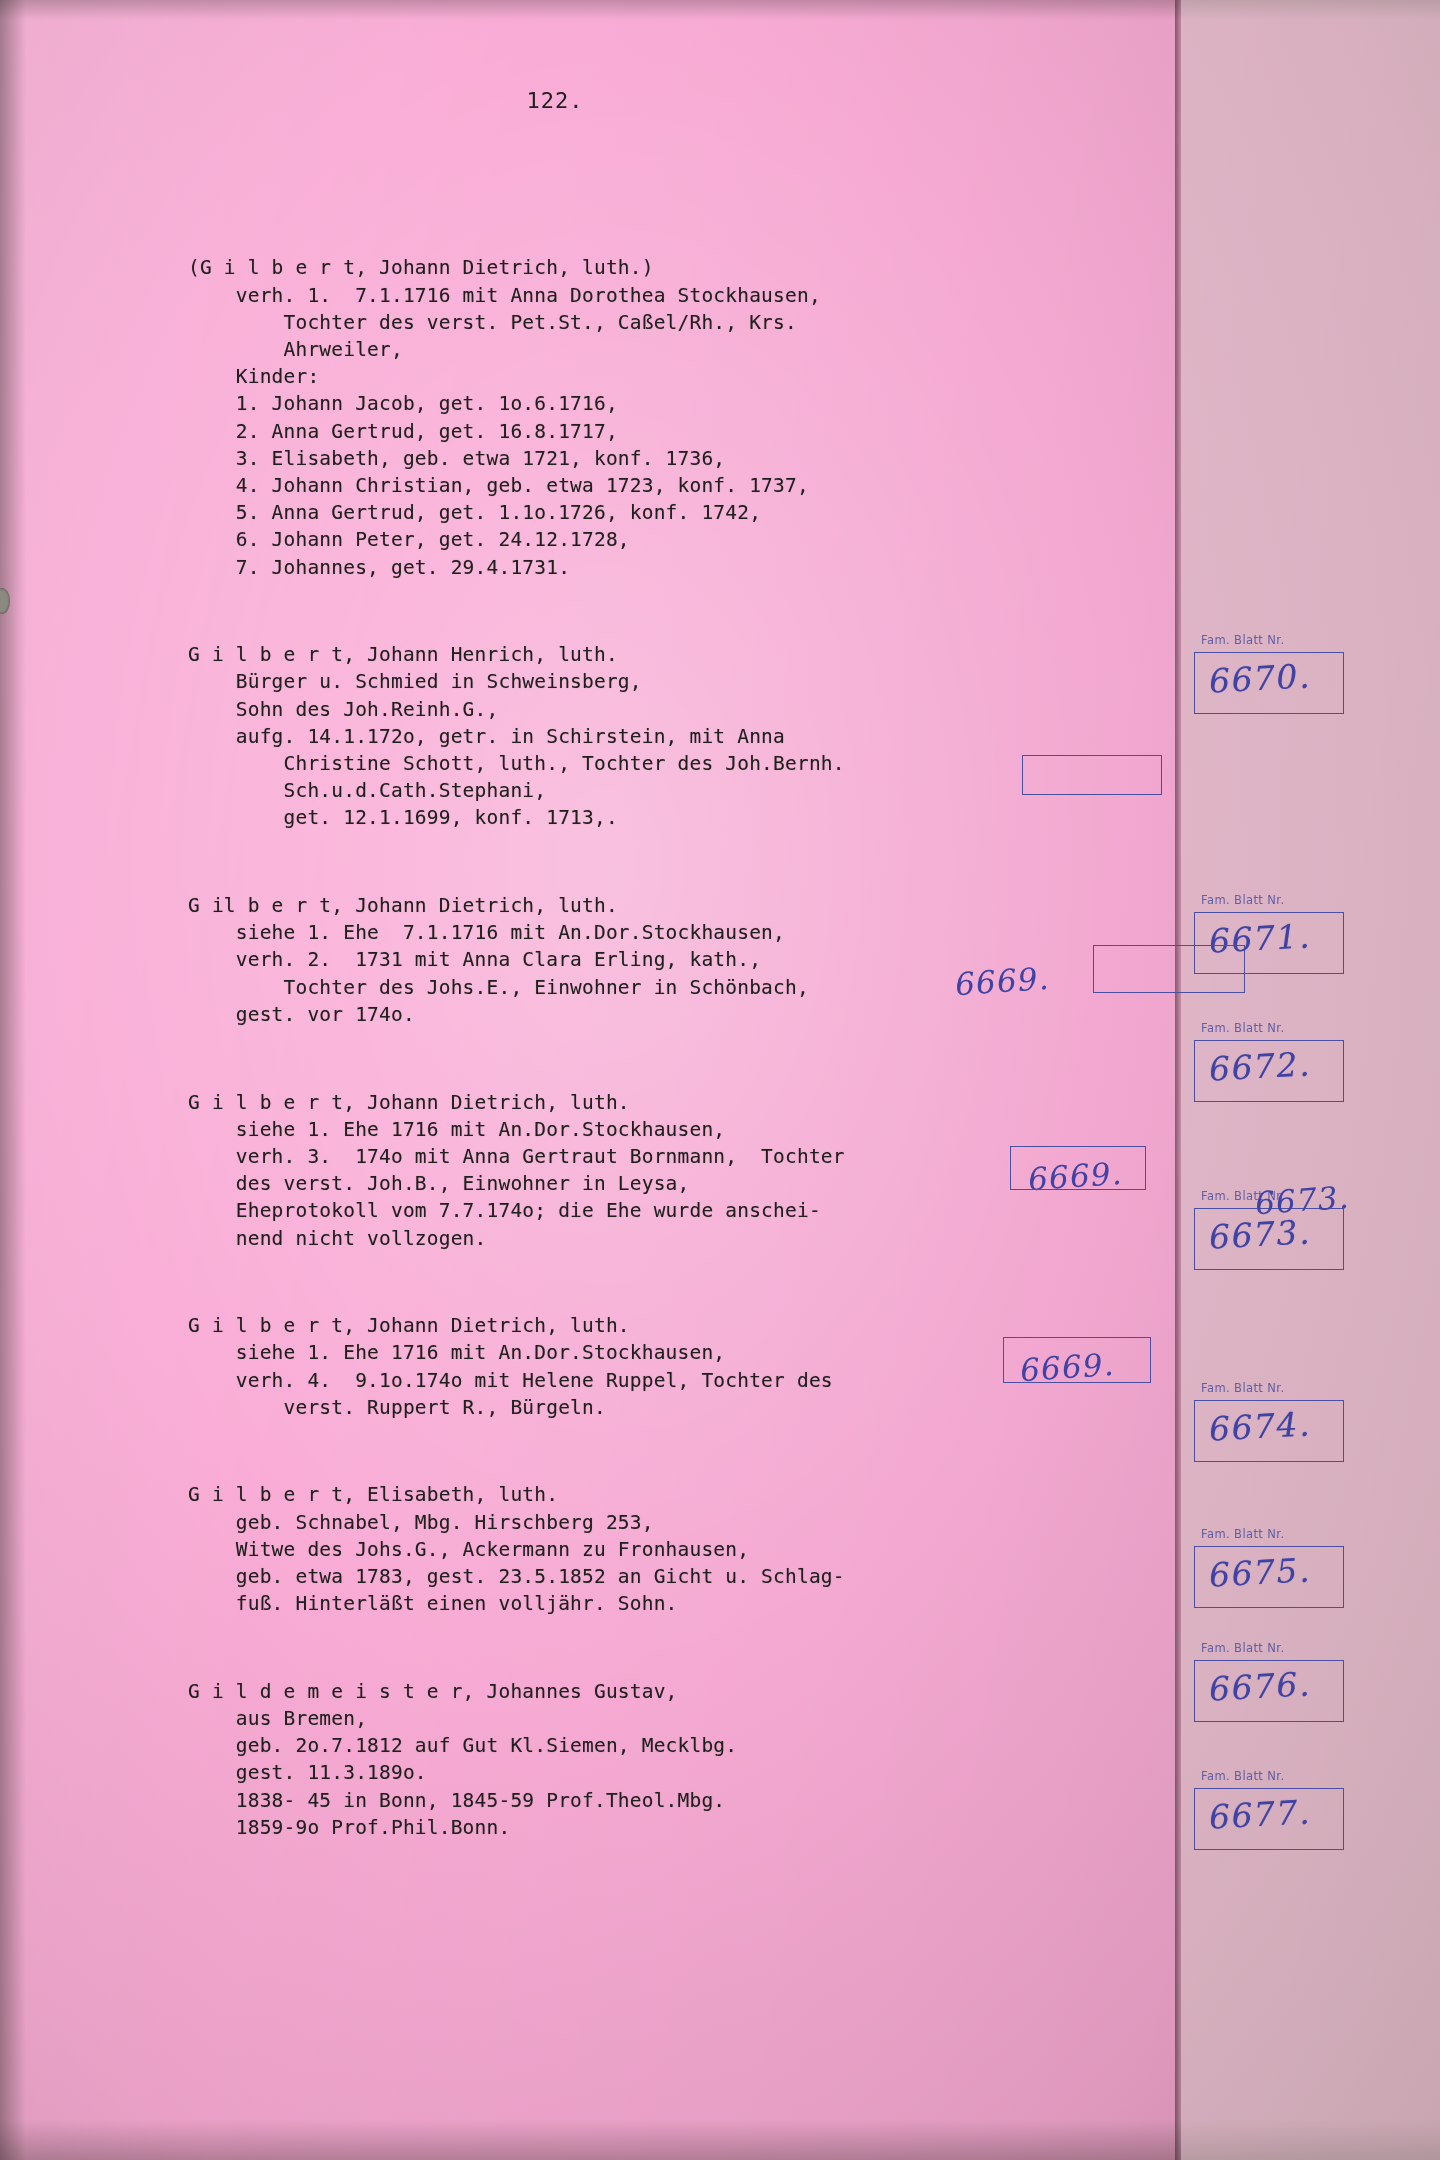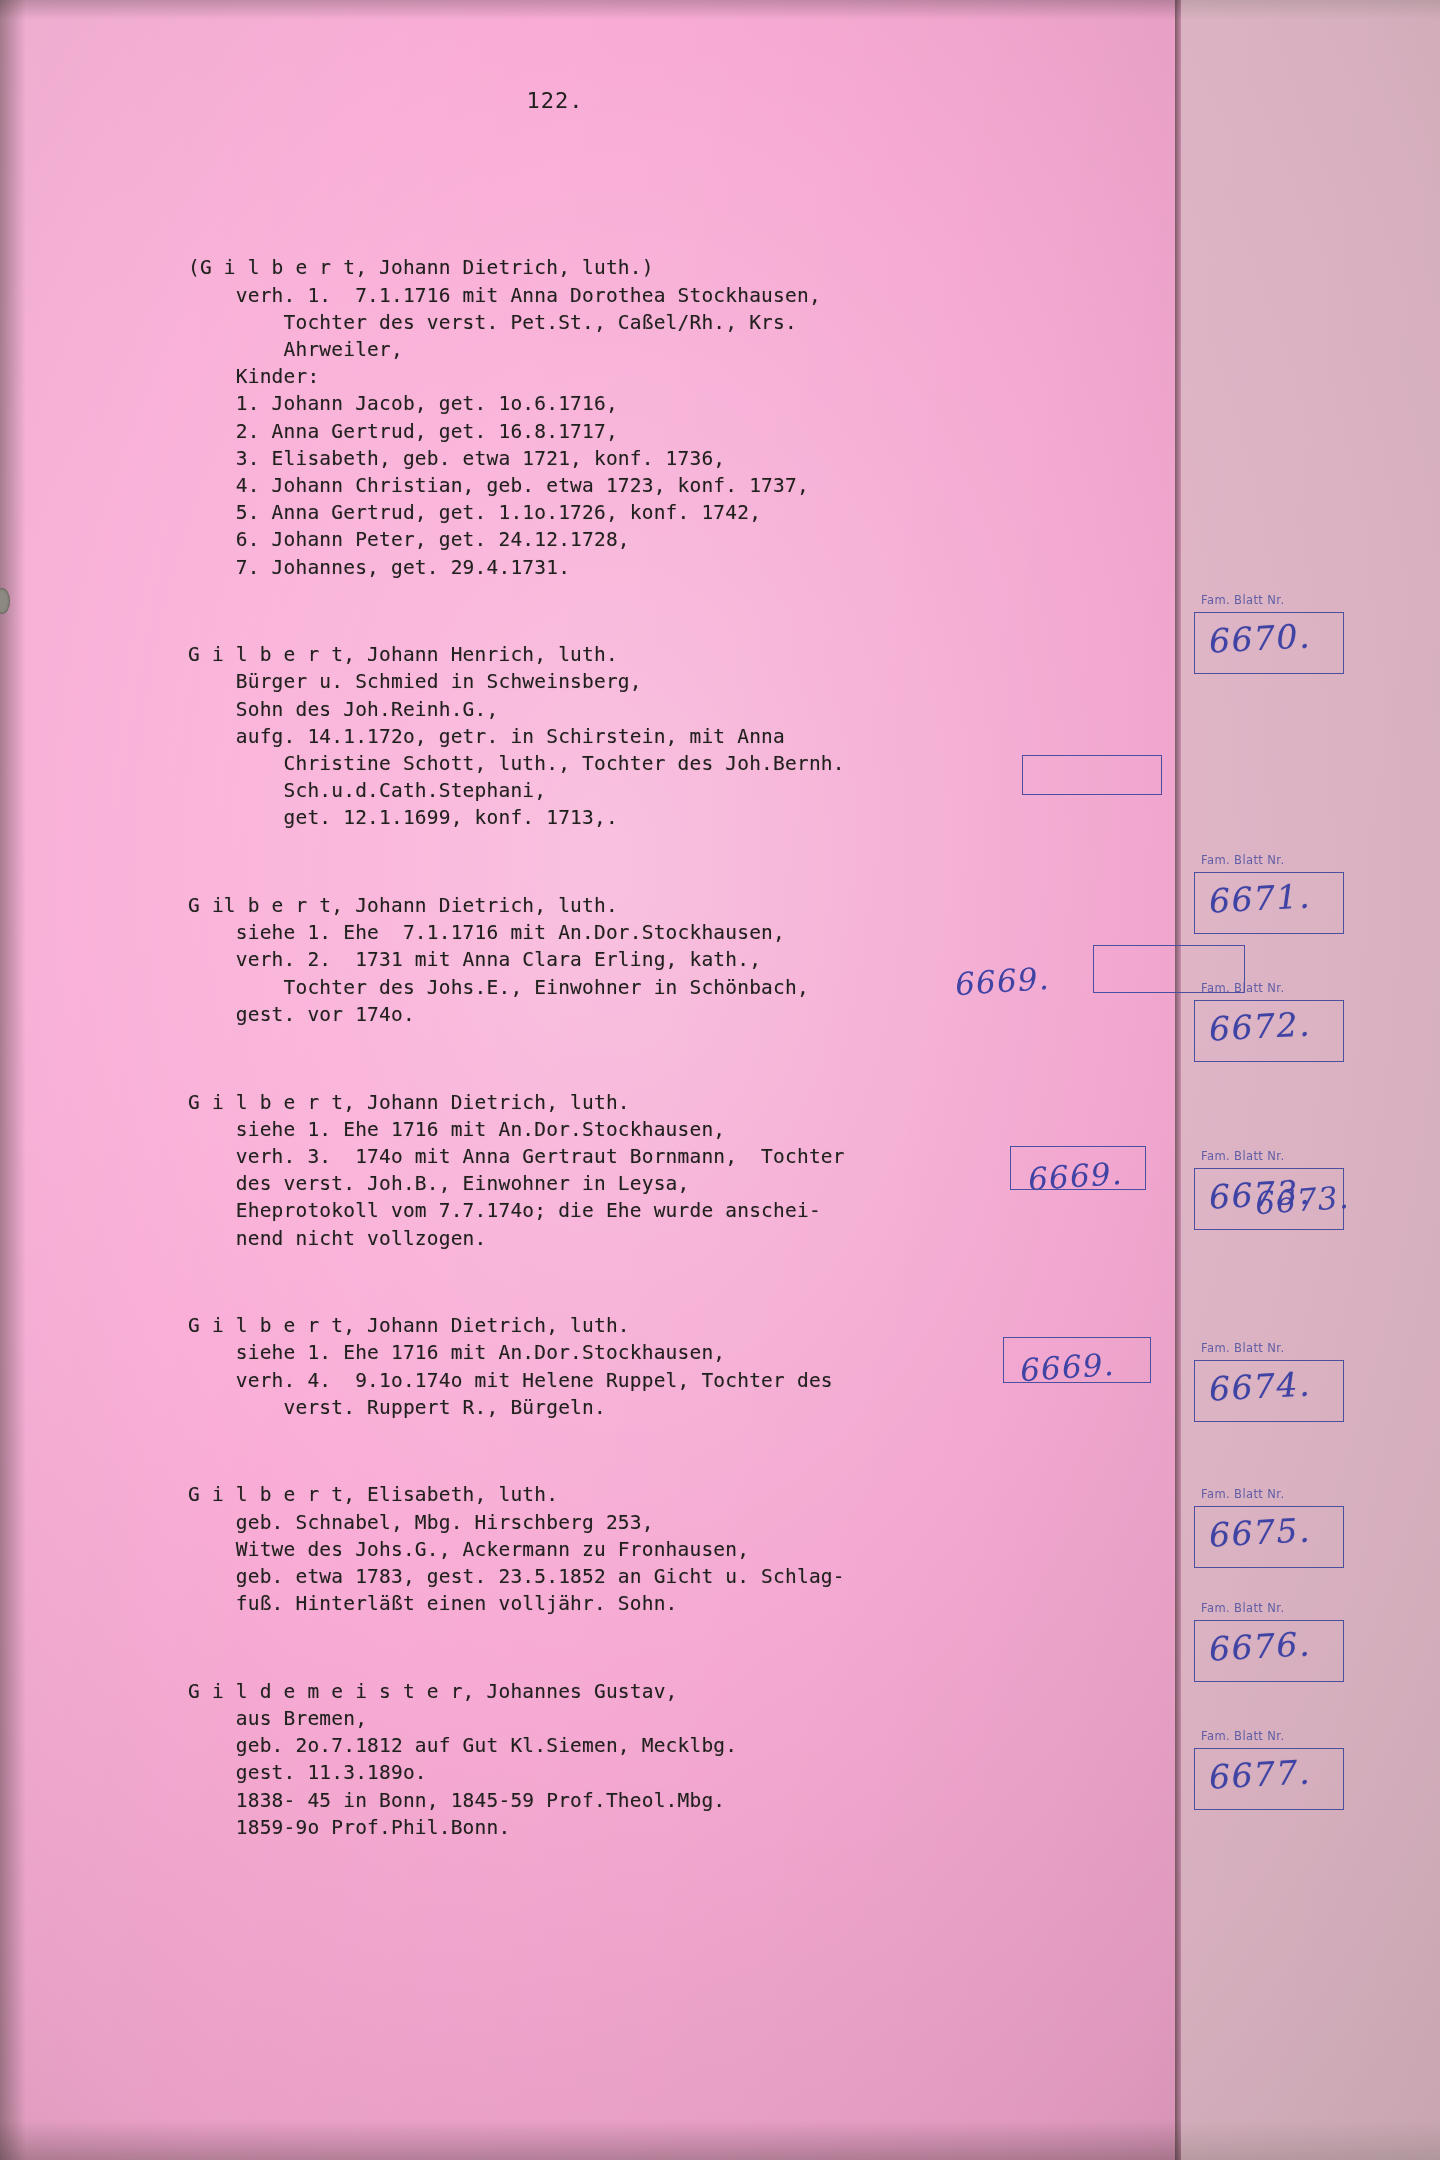--- a/index.html
+++ b/index.html
@@ -82,20 +82,21 @@
   .entry { margin: 0; }
   .entry + .entry { margin-top: 6px; }
 
   
   .fam-box {
     position: absolute;
     width: 150px;
     height: 62px;
     border: 1.6px solid #4b4fa0;
     box-sizing: border-box;
+    margin-top: 40px;
   }
   .fam-box .cap {
     position: absolute;
     top: -20px;
     left: 6px;
     font-size: 11.5px;
     color: #4b4fa0;
     letter-spacing: 0.4px;
     font-family: "DejaVu Sans", sans-serif;
     white-space: nowrap;

